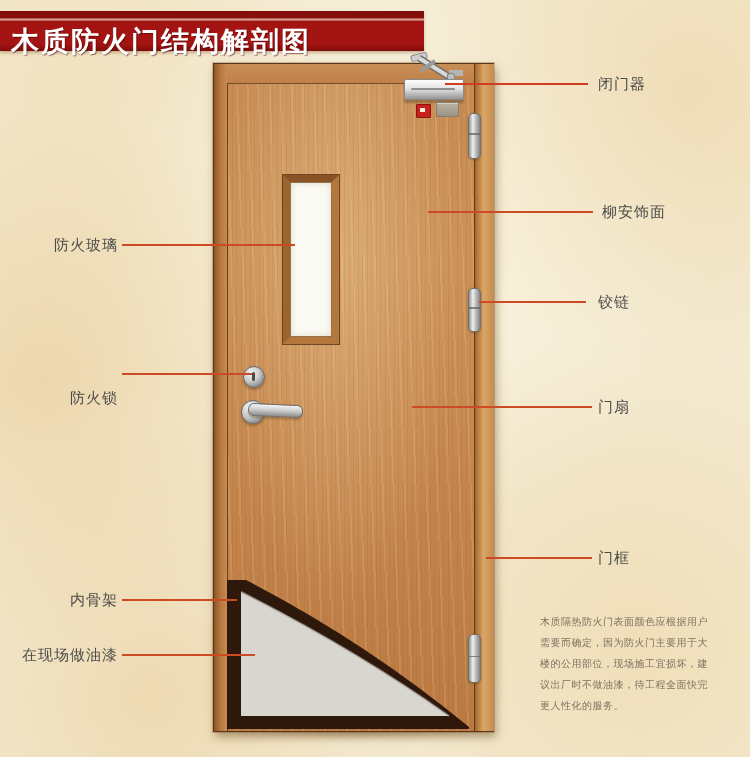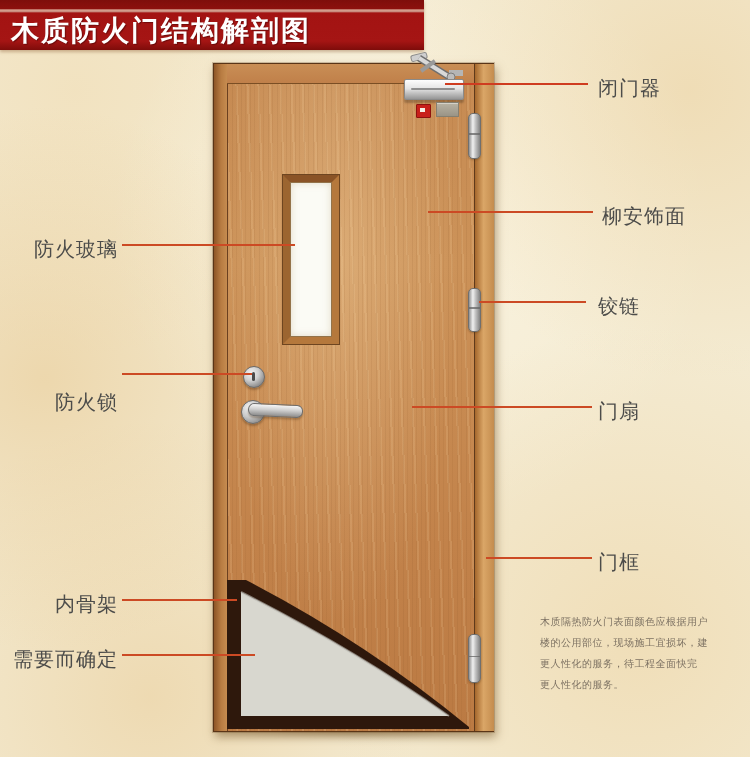--- a/index.html
+++ b/index.html
@@ -12,21 +12,21 @@
       radial-gradient(circle at 85% 85%, rgba(232,198,136,0.35), transparent 35%),
       radial-gradient(circle at 20% 92%, rgba(226,186,118,0.35), transparent 30%),
       radial-gradient(circle at 55% 30%, rgba(255,250,235,0.55), transparent 45%),
       radial-gradient(circle at 10% 12%, rgba(236,206,150,0.30), transparent 28%),
       #f4ebd2;
   }
   .abs{position:absolute;}
 
   
   .banner{
-    left:0;top:0;width:424px;height:50px;
+    left:0;top:11px;width:424px;height:40px;
     background:linear-gradient(180deg,
       #7e0e0b 0%, #8c100d 17%,
       #d8a493 20%, #c98b7e 23%,
       #a31312 26%, #a51514 82%,
       #7e0c0a 100%);
     box-shadow:0 2px 3px rgba(120,70,30,0.35);
   }
   .banner-text{
     position:absolute;left:11px;top:12px;
     color:#ffffff;font-size:28px;font-weight:bold;letter-spacing:2px;
@@ -130,21 +130,21 @@
   .hinge-top{top:49px;height:44px;}
   .hinge-middle{top:224px;height:42px;}
   .hinge-bottom{top:570px;height:47px;}
 
   
   .cutaway{left:12px;top:512px;width:245px;height:155px;}
 
   
   .leader{height:2px;background:#cc4a24;}
   .lbl{
-    color:#4c4c4a;font-size:20px;letter-spacing:1px;white-space:nowrap;
+    color:#4c4c4a;font-size:15px;letter-spacing:1px;white-space:nowrap;
   }
   .lbl-left{text-align:right;}
 
   .line-glass{left:122px;top:244px;width:173px;}
   .txt-glass{right:632px;top:236px;}
   .line-lock{left:122px;top:373px;width:130px;}
   .txt-lock{right:632px;top:365px;margin-top:24px;}
   .line-skel{left:122px;top:599px;width:115px;}
   .txt-skel{right:632px;top:591px;}
   .line-core{left:122px;top:654px;width:133px;}
@@ -230,35 +230,36 @@
 <div class="abs leader line-glass"></div>
 <div class="abs lbl lbl-left txt-glass">防火玻璃</div>
 
 <div class="abs leader line-lock"></div>
 <div class="abs lbl lbl-left txt-lock">防火锁</div>
 
 <div class="abs leader line-skel"></div>
 <div class="abs lbl lbl-left txt-skel">内骨架</div>
 
 <div class="abs leader line-core"></div>
-<div class="abs lbl lbl-left txt-core">需要而确定</div>
+<div class="abs lbl lbl-left txt-core">在现场做油漆</div>
 
 <div class="abs leader line-closer"></div>
 <div class="abs lbl txt-closer">闭门器</div>
 
 <div class="abs leader line-veneer"></div>
 <div class="abs lbl txt-veneer">柳安饰面</div>
 
 <div class="abs leader line-hinge"></div>
 <div class="abs lbl txt-hinge">铰链</div>
 
 <div class="abs leader line-leaf"></div>
 <div class="abs lbl txt-leaf">门扇</div>
 
 <div class="abs leader line-frame"></div>
 <div class="abs lbl txt-frame">门框</div>
 
 <div class="abs note">
   <div>木质隔热防火门表面颜色应根据用户</div>
+  <div>需要而确定，因为防火门主要用于大</div>
   <div>楼的公用部位，现场施工宜损坏，建</div>
-  <div>更人性化的服务，待工程全面快完</div>
+  <div>议出厂时不做油漆，待工程全面快完</div>
   <div>更人性化的服务。</div>
 </div>
 
 </body></html>

